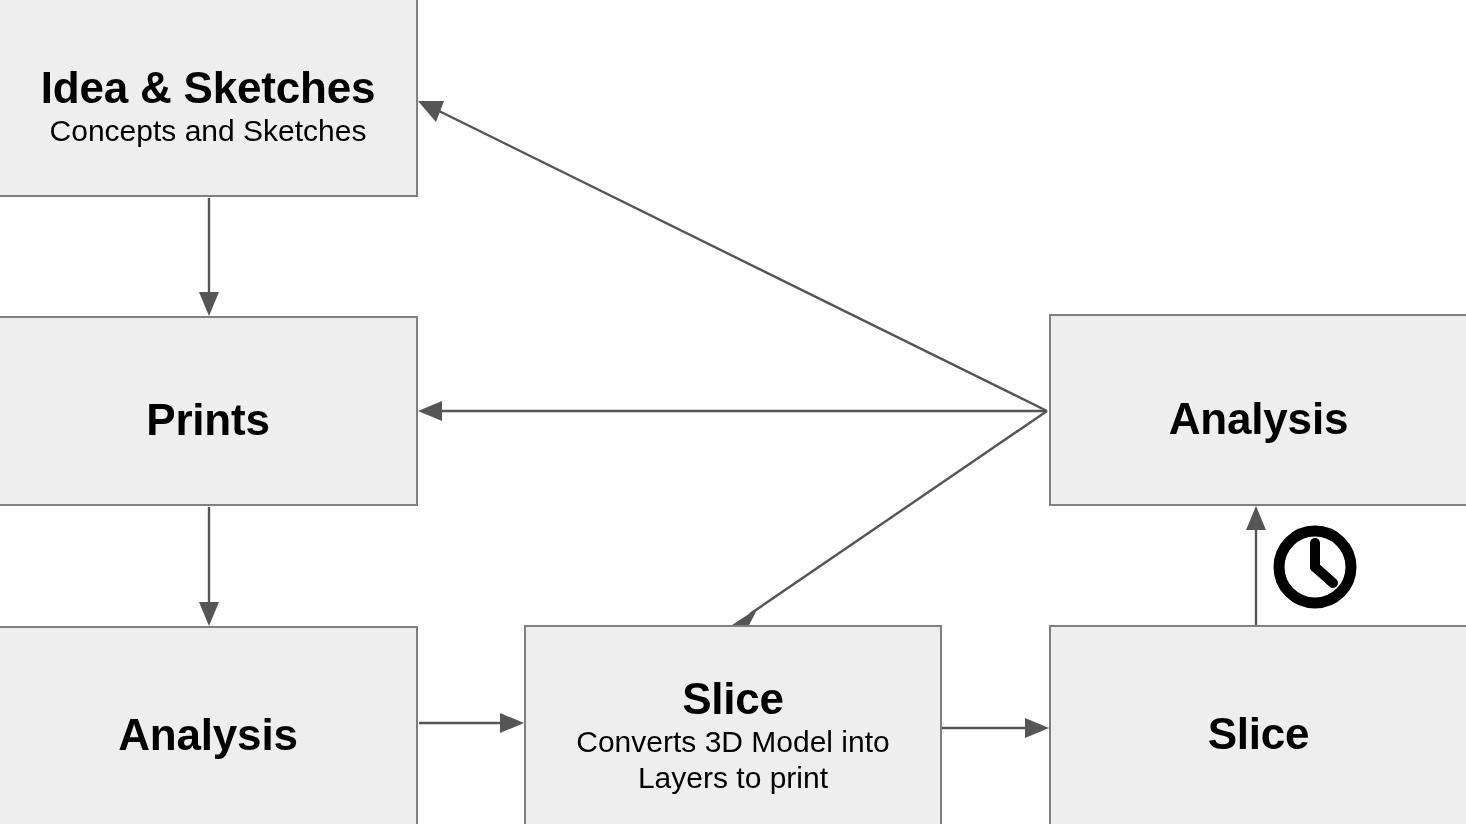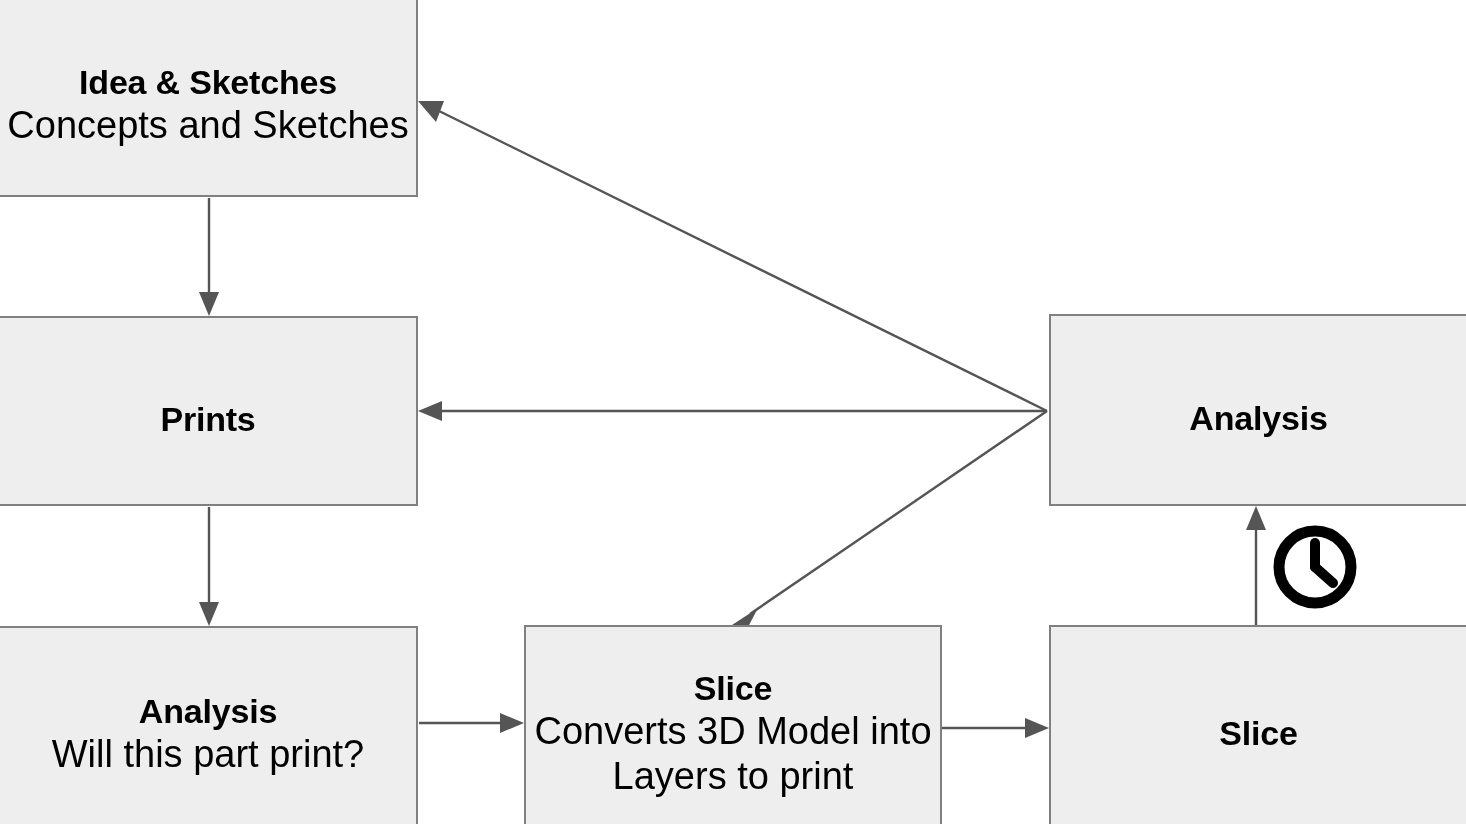--- a/index.html
+++ b/index.html
@@ -21,29 +21,29 @@
     background: #eeeeee;
     border: 2px solid #808080;
     display: flex;
     flex-direction: column;
     align-items: center;
     justify-content: center;
     text-align: center;
     color: #000000;
   }
   .node-title {
-    font-size: 34px;
+    font-size: 44px;
     font-weight: bold;
     line-height: 1.16;
     letter-spacing: -0.2px;
     white-space: nowrap;
     margin-top: 17px;
   }
   .node-sub {
-    font-size: 38px;
+    font-size: 30px;
     font-weight: normal;
     line-height: 1.18;
     white-space: pre-line;
   }
   
   #node-idea   { left: -2px;   top: -3px;  width: 420px; height: 200px; }
   #node-design { left: -2px;   top: 316px; width: 420px; height: 190px; }
   #node-analysis-pre { left: -2px; top: 626px; width: 420px; height: 200px; }
   #node-slice  { left: 524px;  top: 625px; width: 418px; height: 201px; }
   #node-print  { left: 1049px; top: 625px; width: 419px; height: 201px; }
@@ -136,21 +136,20 @@
     <div class="node-title">Idea &amp; Sketches</div>
     <div class="node-sub">Concepts and Sketches</div>
   </div>
 
   <div class="node" id="node-design">
     <div class="node-title">Prints</div>
   </div>
 
   <div class="node" id="node-analysis-pre">
     <div class="node-title">Analysis</div>
-    <div class="node-sub">Will this part print?</div>
   </div>
 
   <div class="node" id="node-slice">
     <div class="node-title">Slice</div>
     <div class="node-sub">Converts 3D Model into
 Layers to print</div>
   </div>
 
   <div class="node" id="node-print">
     <div class="node-title">Slice</div>

